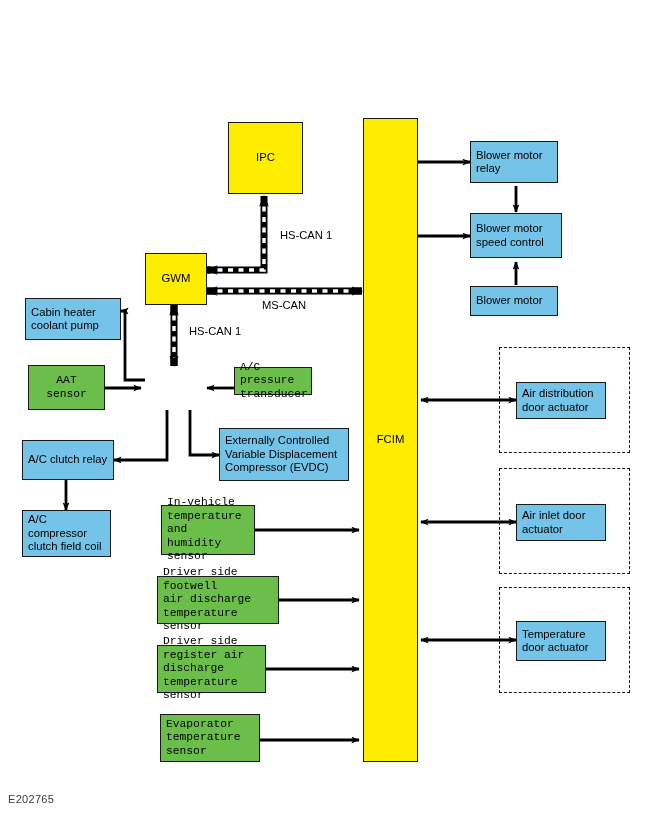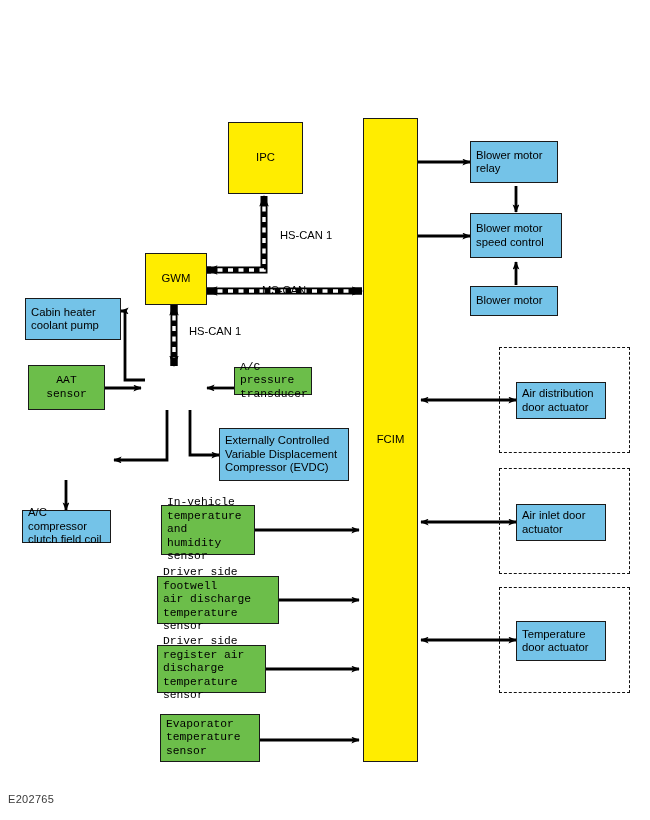--- a/index.html
+++ b/index.html
@@ -192,22 +192,23 @@
 
   <div class="node blue left" style="left:25px; top:298px; width:96px; height:42px;">Cabin heater
 coolant pump</div>
 
   <div class="node green center" style="left:28px; top:365px; width:77px; height:45px;">AAT
 sensor</div>
 
   <div class="node green left" style="left:234px; top:367px; width:78px; height:28px;">A/C pressure
 transducer</div>
 
-
-  <div class="node blue left" style="left:22px; top:510px; width:89px; height:33px;">A/C compressor
+  <div class="node blue left" style="left:22px; top:440px; width:92px; height:40px;">A/C clutch relay</div>
+
+  <div class="node blue left" style="left:22px; top:510px; width:89px; height:47px;">A/C compressor
 clutch field coil</div>
 
   <div class="node blue left" style="left:219px; top:428px; width:130px; height:53px;">Externally Controlled
 Variable Displacement
 Compressor (EVDC)</div>
 
   <div class="node green left" style="left:161px; top:505px; width:94px; height:50px;">In-vehicle
 temperature and
 humidity sensor</div>
 
@@ -235,19 +236,19 @@
 door actuator</div>
 
   <div class="node blue left" style="left:516px; top:504px; width:90px; height:37px;">Air inlet door
 actuator</div>
 
   <div class="node blue left" style="left:516px; top:621px; width:90px; height:40px;">Temperature
 door actuator</div>
 
   <div class="bus-label" style="left:280px; top:229px;">HS-CAN 1</div>
 
-  <div class="bus-label" style="left:262px; top:284px;">MS-CAN</div>
+  <div class="bus-label" style="left:262px; top:299px;">MS-CAN</div>
 
   <div class="bus-label" style="left:189px; top:325px;">HS-CAN 1</div>
 
   <div id="figure-code">E202765</div>
 
 </div>
 
 </body></html>

